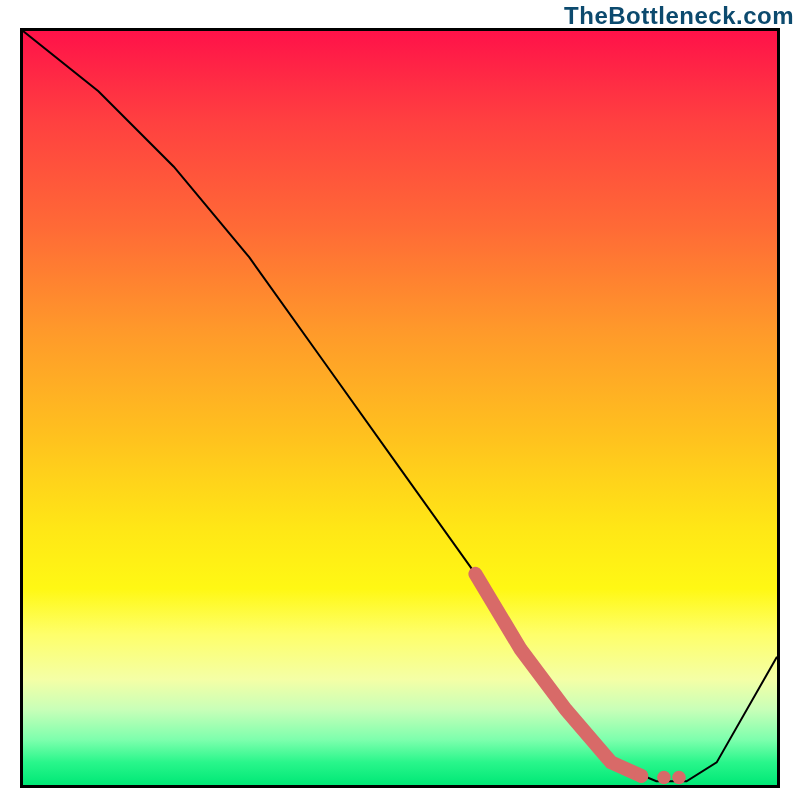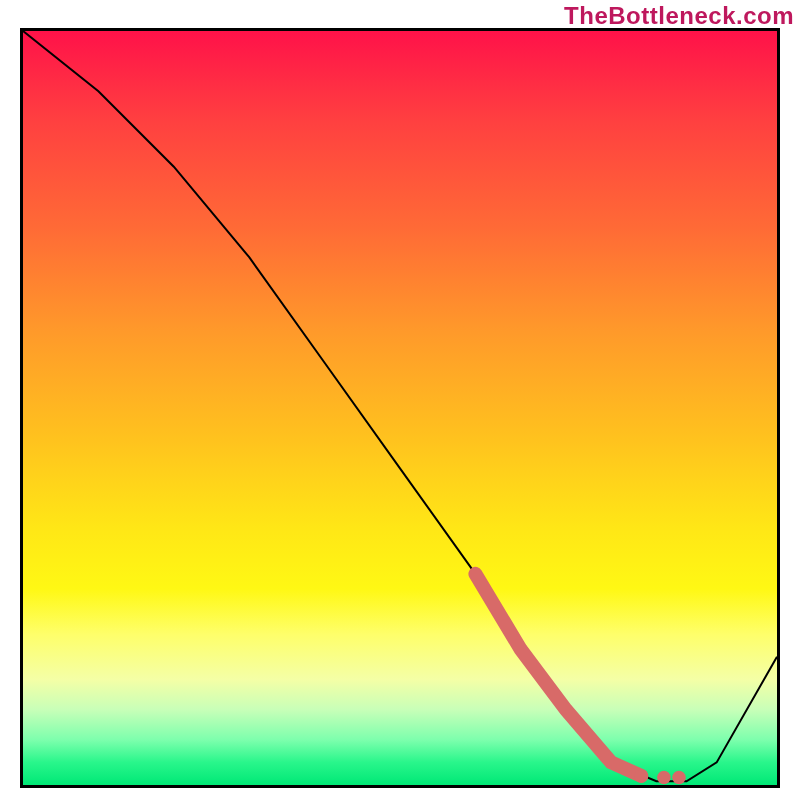--- a/index.html
+++ b/index.html
@@ -16,21 +16,21 @@
     width: 800px;
     height: 800px;
     background: #ffffff;
   }
   .watermark {
     position: absolute;
     top: 2px;
     right: 6px;
     font-size: 24px;
     font-weight: bold;
-    color: #be185d;
+    color: #0c4a6e;
     letter-spacing: 0.5px;
   }
   .frame {
     position: absolute;
     left: 20px;
     top: 28px;
     width: 760px;
     height: 760px;
     box-sizing: border-box;
     border: 3px solid #000000;

